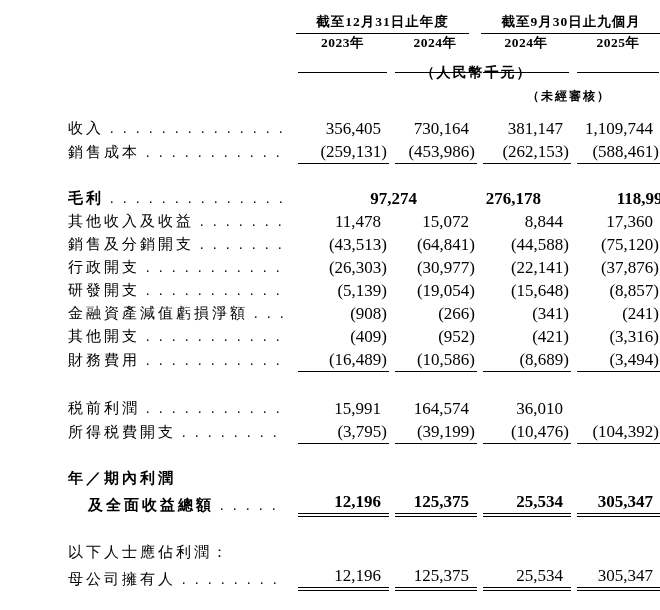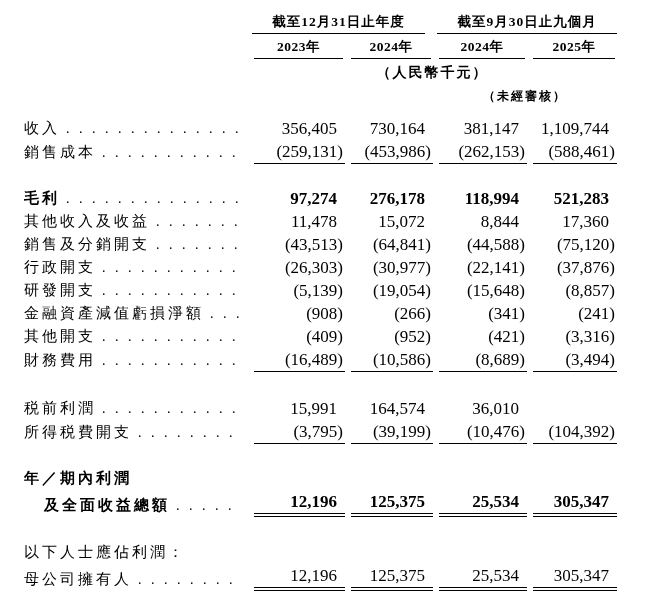--- a/index.html
+++ b/index.html
@@ -3,21 +3,21 @@
 <meta charset="utf-8">
 <style>
   * { margin: 0; padding: 0; box-sizing: border-box; }
   html, body { background: #ffffff; }
   body {
     width: 660px; height: 610px;
     color: #000000;
     font-family: "Liberation Serif", "DejaVu Serif", serif;
     overflow: hidden;
   }
-  .page { width: 604px; height: 610px; padding: 12px 0 0 24px; }
+  .page { width: 604px; height: 610px; padding: 12px 0 0 24px; margin-left: 44px; }
 
   .grid {
     display: grid;
     grid-template-columns: 224px 97px 88px 94px 90px;
     align-items: end;
   }
 
   
   .hrow1 { height: 22px; }
   .grp {
@@ -25,21 +25,21 @@
     text-align: center; border-bottom: 1.4px solid #000;
     padding-bottom: 2px; white-space: nowrap; align-self: end;
   }
   .g1 { grid-column: 2 / 4; margin: 0 8px 0 4px; }
   .g2 { grid-column: 4 / 6; margin-left: 4px; }
 
   .hrow2 { height: 25px; }
   .yr {
     font-weight: bold; font-size: 13.5px; letter-spacing: .5px;
     text-align: center; border-bottom: 1.4px solid #000;
-    padding-bottom: 2px; margin: 0 2px 0 6px; align-self: end;
+    padding-bottom: 20px; margin: 0 2px 0 6px; align-self: end;
   }
   .c2 { grid-column: 2; } .c3 { grid-column: 3; }
   .c4 { grid-column: 4; } .c5 { grid-column: 5; }
 
   .hrow3 { height: 23px; }
   .note1 { grid-column: 2 / 6; text-align: center; font-weight: bold; font-size: 14px; letter-spacing: 2px; padding-top: 5px; }
   .hrow4 { height: 23px; }
   .note2 { grid-column: 4 / 6; text-align: center; font-weight: bold; font-size: 12px; letter-spacing: 2px; }
 
   .body-gap { height: 12px; }
@@ -60,21 +60,21 @@
   }
   .num {
     text-align: right; font-size: 17px;
     margin-left: 6px; padding-right: 2px; white-space: nowrap;
   }
   .num.pos { padding-right: 8px; }
   .u1 .num { border-bottom: 1.4px solid #000; }
   .u2 .num { border-bottom: 4px double #000; }
   .bold .t, .bold .num { font-weight: bold; }
 
-  .mt24 { margin-top: 24px; }
+  .mt24 { margin-top: 24px; gap: 36px; }
   .mt26 { margin-top: 26px; }
   .mt28 { margin-top: 28px; }
 </style>
 </head>
 <body>
 
 <div class="page">
 
   <div class="grid hrow1">
     <div class="grp g1">截至12月31日止年度</div>

